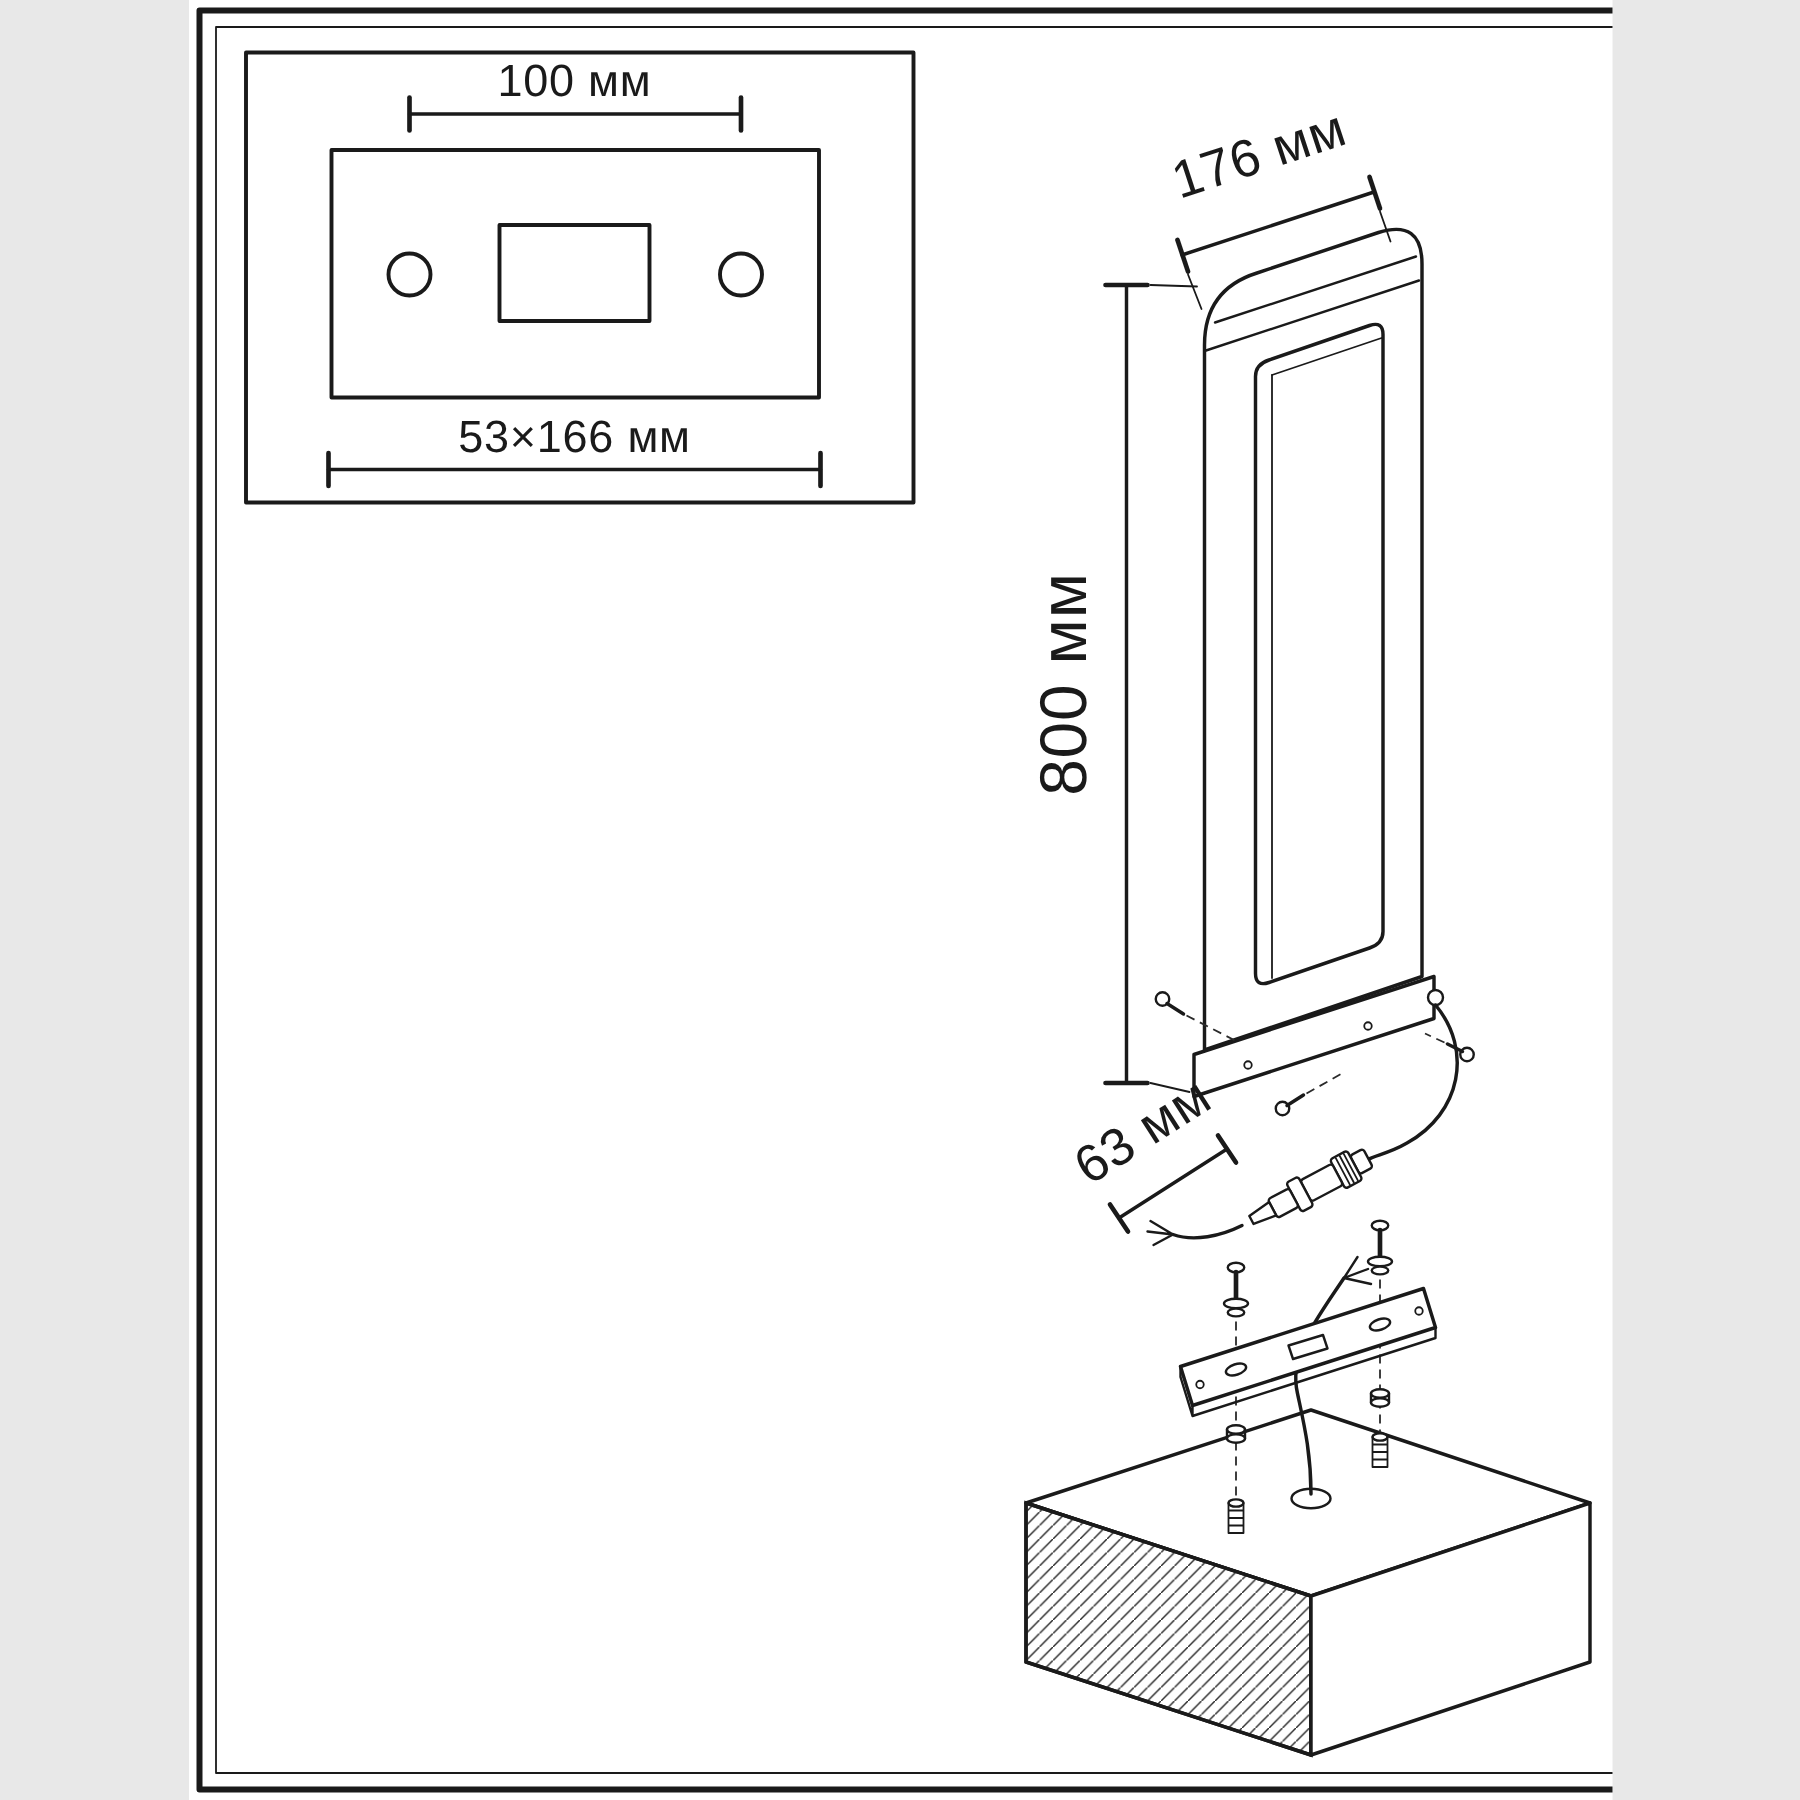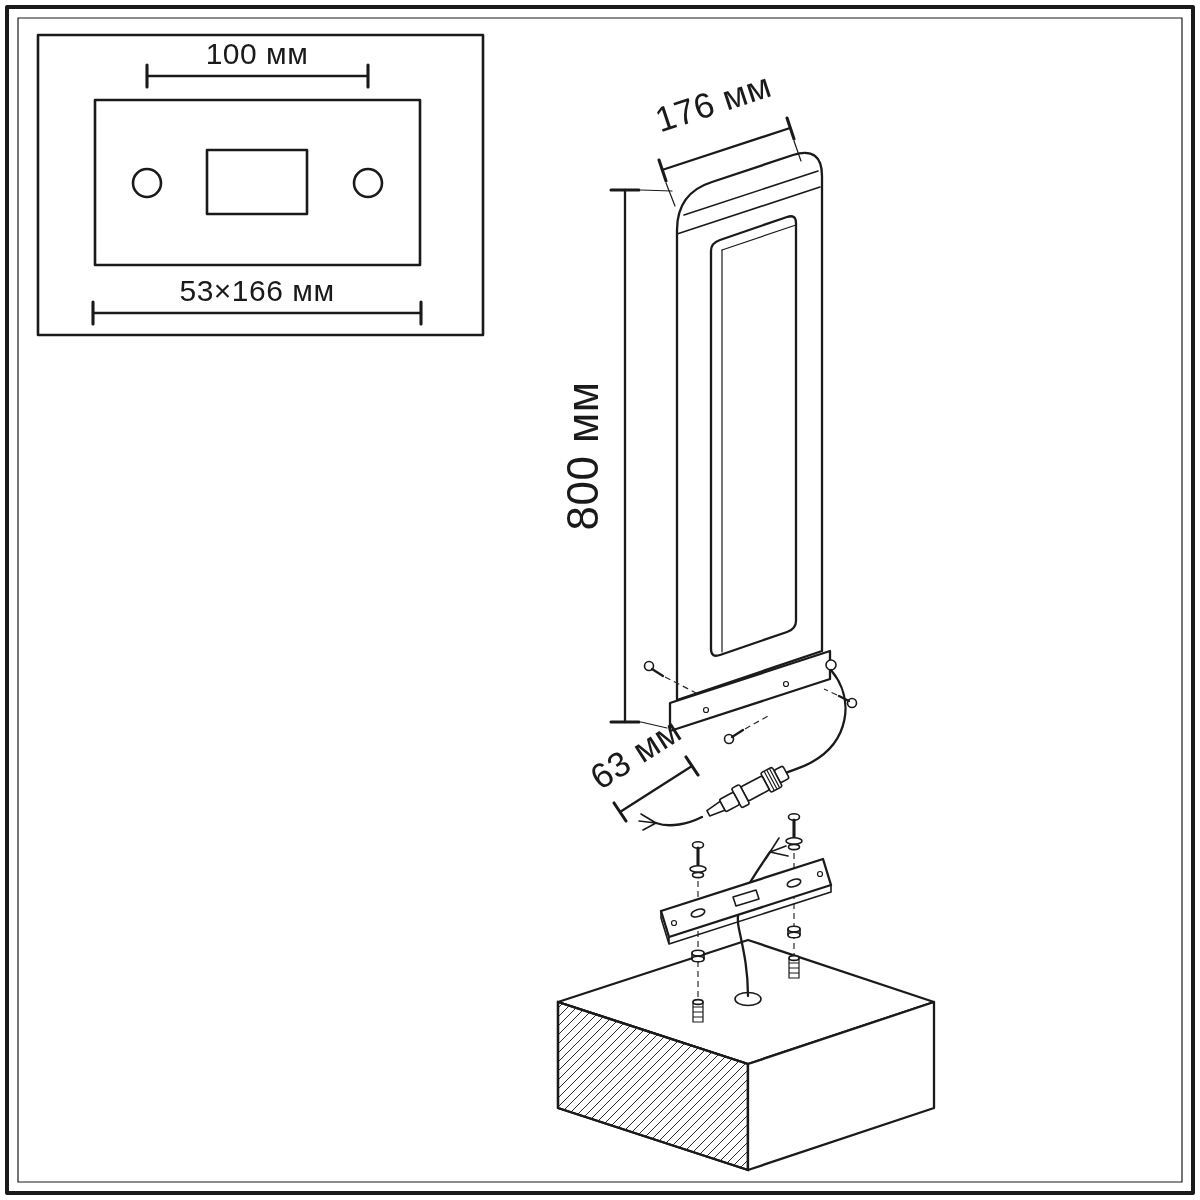--- a/index.html
+++ b/index.html
@@ -1,16 +1,16 @@
 <!DOCTYPE html>
 <html><head>
 <meta charset="utf-8">
 <style>
   html,body{margin:0;padding:0;background:#e8e8e8;}
-  .page{width:1200px;height:1200px;background:#ffffff;position:relative;margin:0 auto;overflow:hidden;}
+  .page{width:949px;height:1200px;background:#ffffff;position:relative;margin:0 auto;overflow:hidden;}
   svg{position:absolute;inset:0;display:block;}
   svg *{vector-effect:none;}
   .ln{stroke:#1a1a1a;fill:none;stroke-linecap:round;stroke-linejoin:round;}
   .s1{stroke-width:1.2}
   .s15{stroke-width:1.6}
   .s2{stroke-width:2.3}
   .s25{stroke-width:2.6}
   .s3{stroke-width:3.1}
   .fw{fill:#ffffff;}
   .dash{stroke:#2a2a2a;stroke-width:1.2;stroke-dasharray:6 4;fill:none;}

